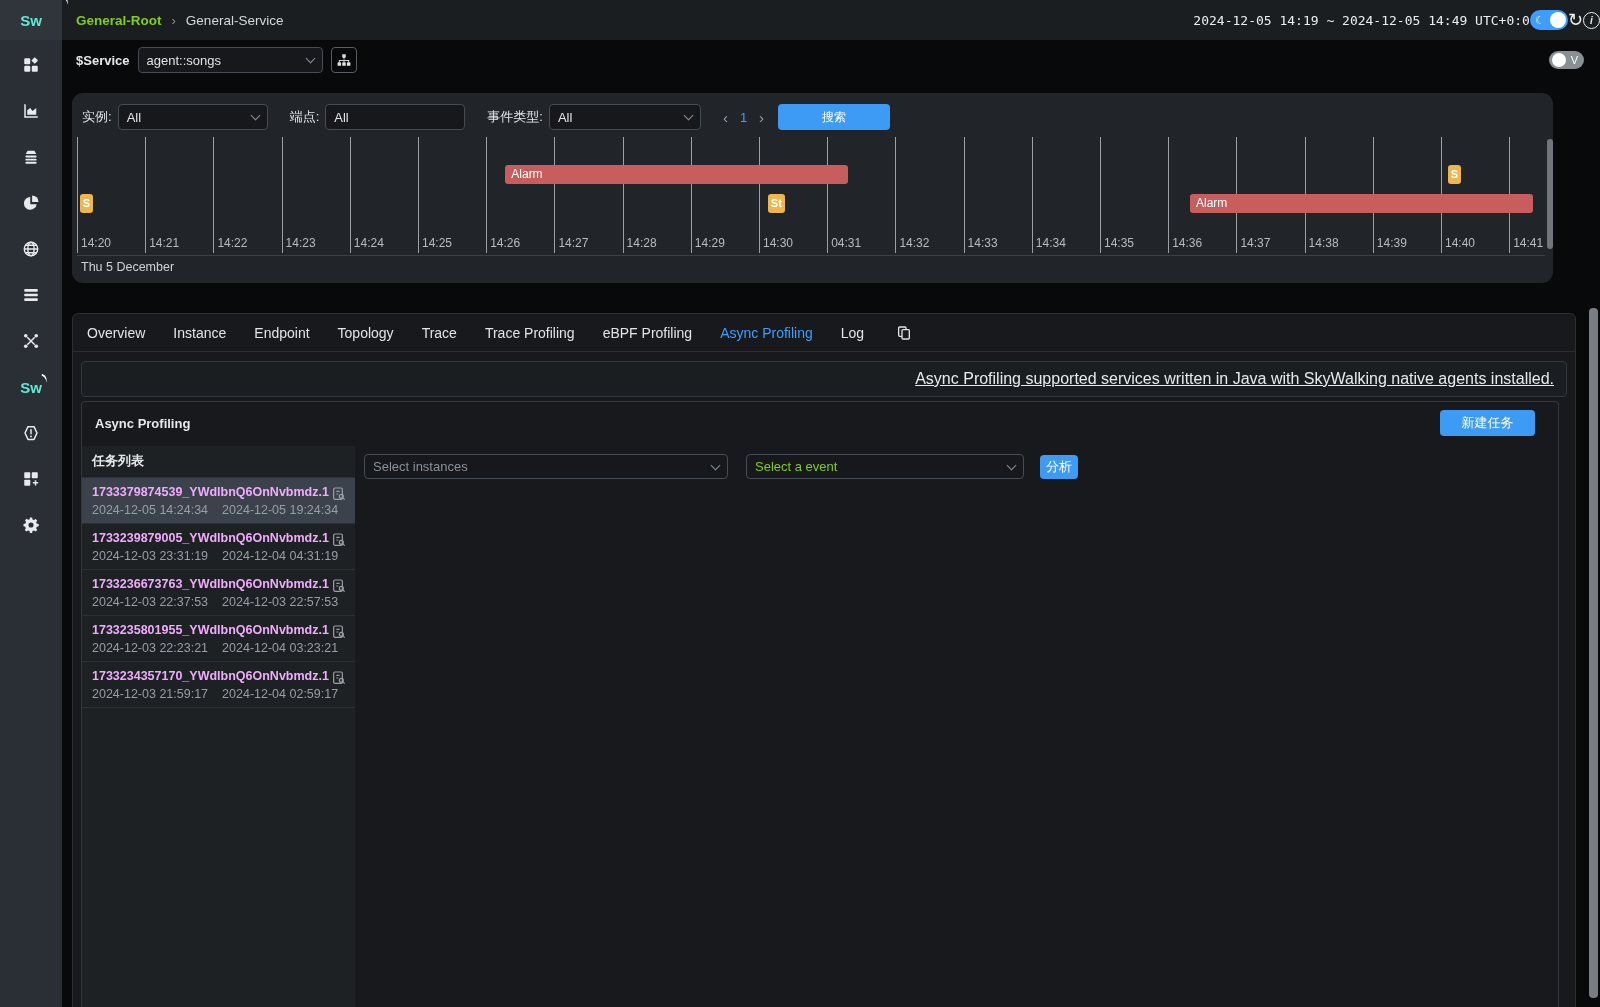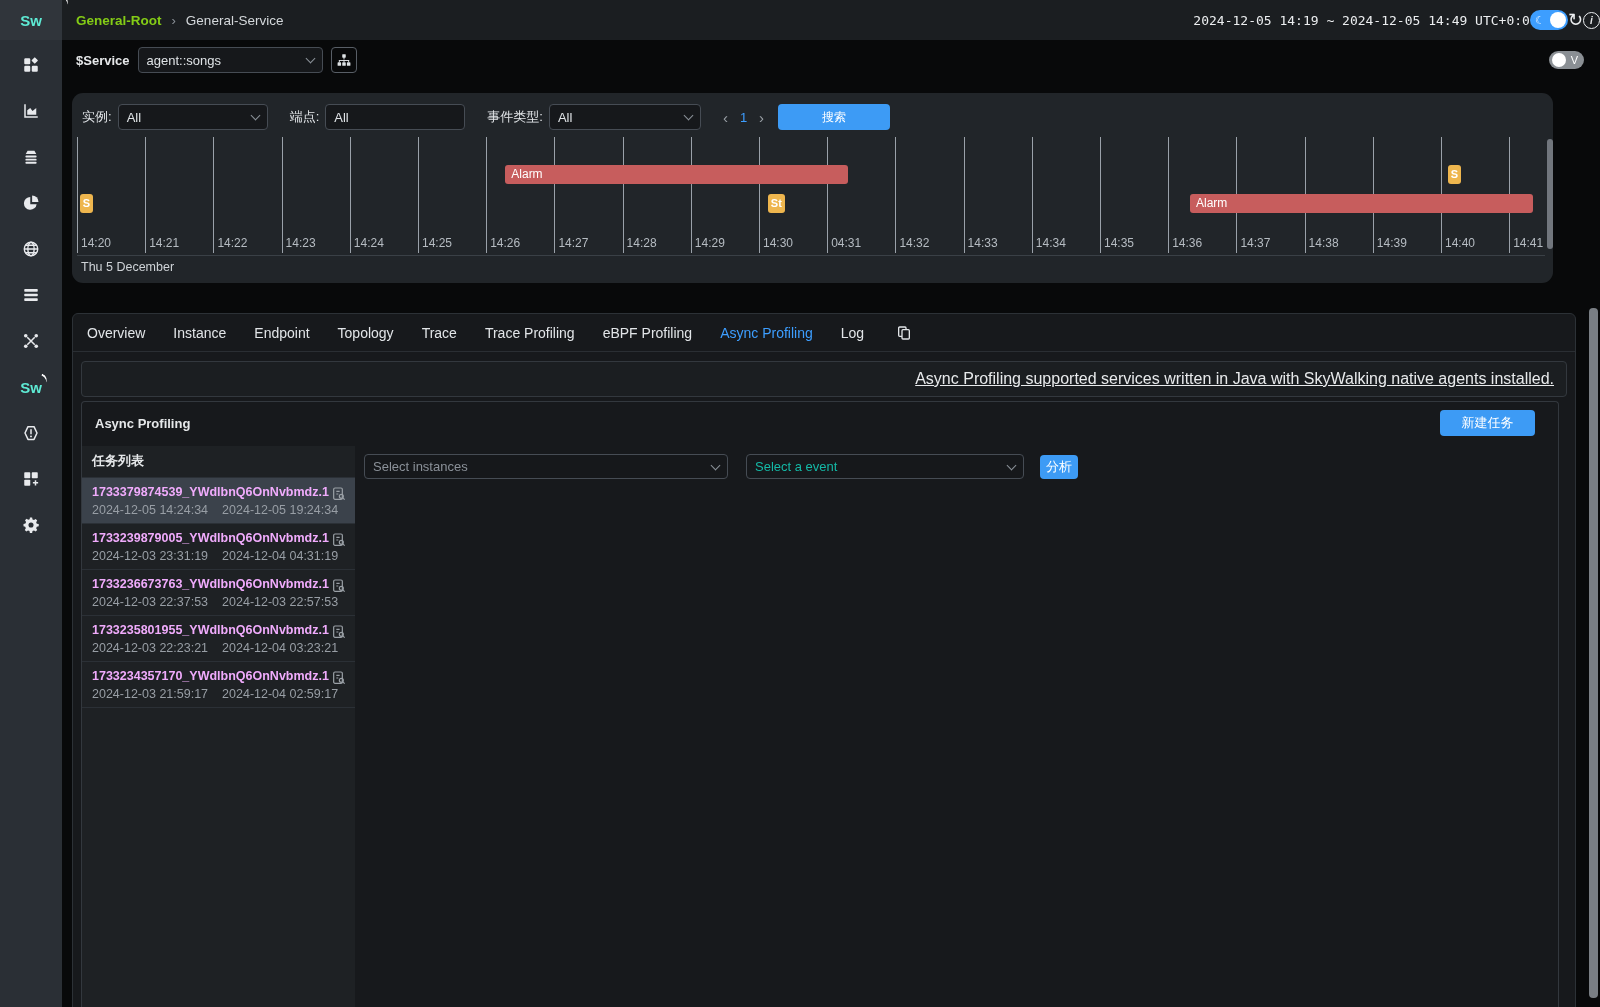--- a/index.html
+++ b/index.html
@@ -100,21 +100,21 @@
   #task-col { width:273px; flex:0 0 273px; background:#1e2124; display:flex; flex-direction:column; }
   #task-col-head { padding:6px 10px 7px 10px; font-size:13px; font-weight:700; border-bottom:1px solid #2b3036; }
   .task { position:relative; padding:7px 30px 6px 10px; border-bottom:1px solid #2b3036; cursor:pointer; }
   .task.selected { background:#3b424b; }
   .task-id { font-size:12.5px; font-weight:600; color:#f0abfc; white-space:nowrap; }
   .task-times { margin-top:4px; font-size:12.5px; color:#989ea5; display:flex; gap:14px; white-space:nowrap; }
   .task-view { position:absolute; right:8px; top:8px; }
   #right-col { flex:1; padding:8px 0 0 9px; }
   #controls-row { display:flex; align-items:center; }
   #instances-select { width:364px; height:25px; color:#8b9199; }
-  #event-select { width:278px; height:25px; color:#14b8a6; margin-left:18px; }
+  #event-select { width:278px; height:25px; color:#84cc16; margin-left:18px; }
   #analyze-btn { width:38px; height:24px; background:#3d9bf5; color:#fff; border:none; border-radius:4px;
                  font-size:13px; cursor:pointer; margin-left:16px; }
 
   #page-scrollbar { position:absolute; right:2px; top:308px; width:9px; height:690px;
                     background:#797e84; border-radius:4px; z-index:8; }
 </style>
 </head>
 <body>
 
 <div id="sidebar">

